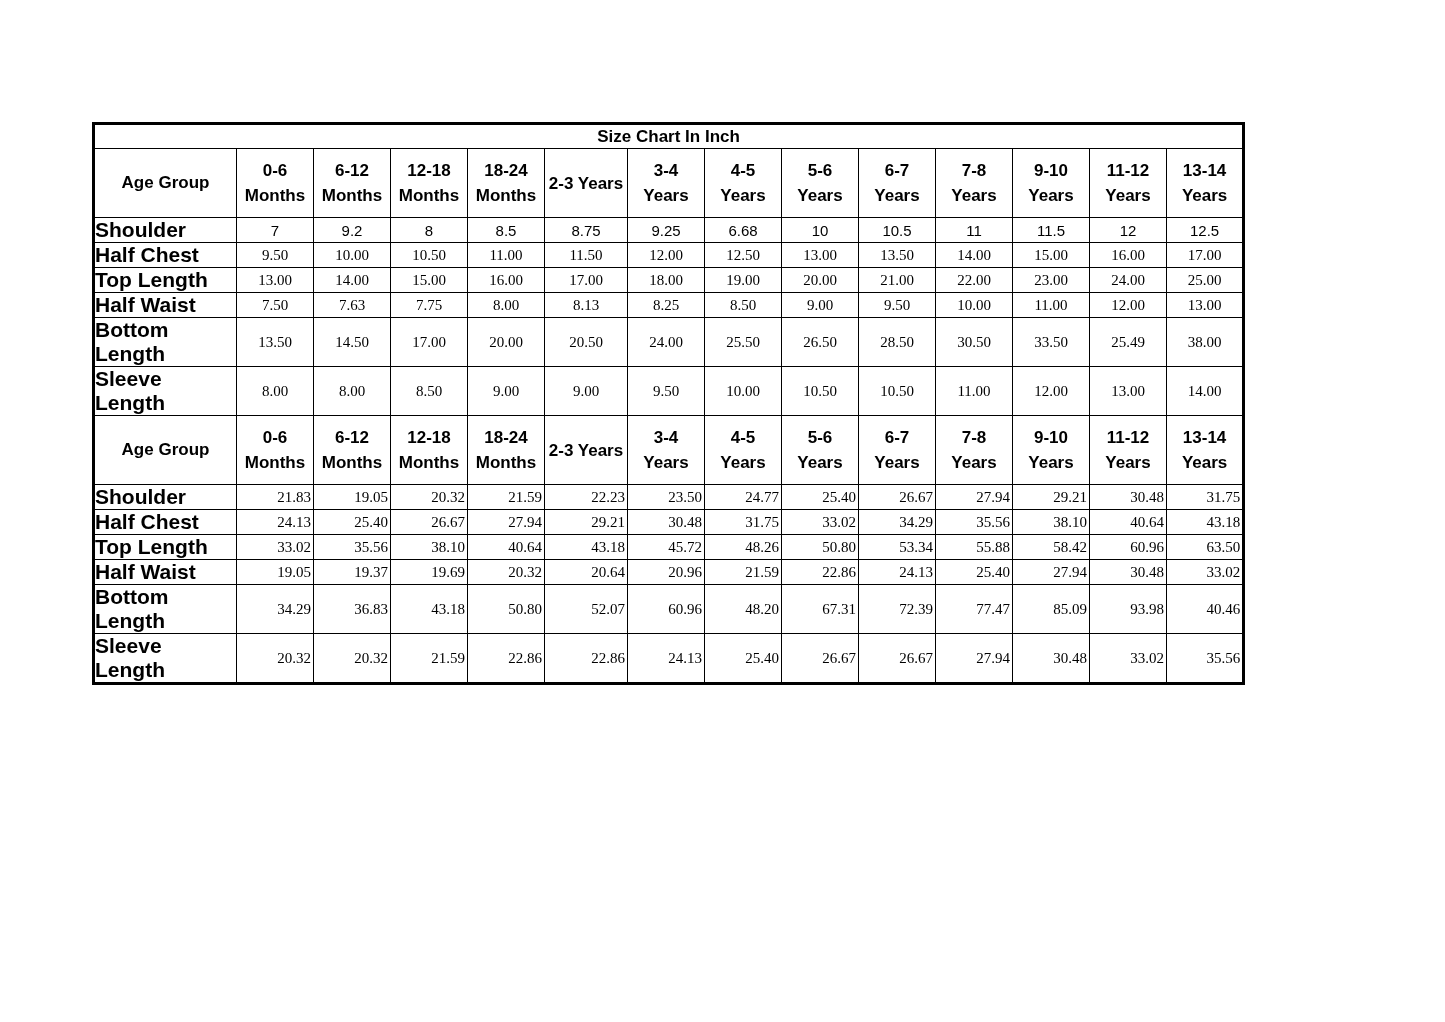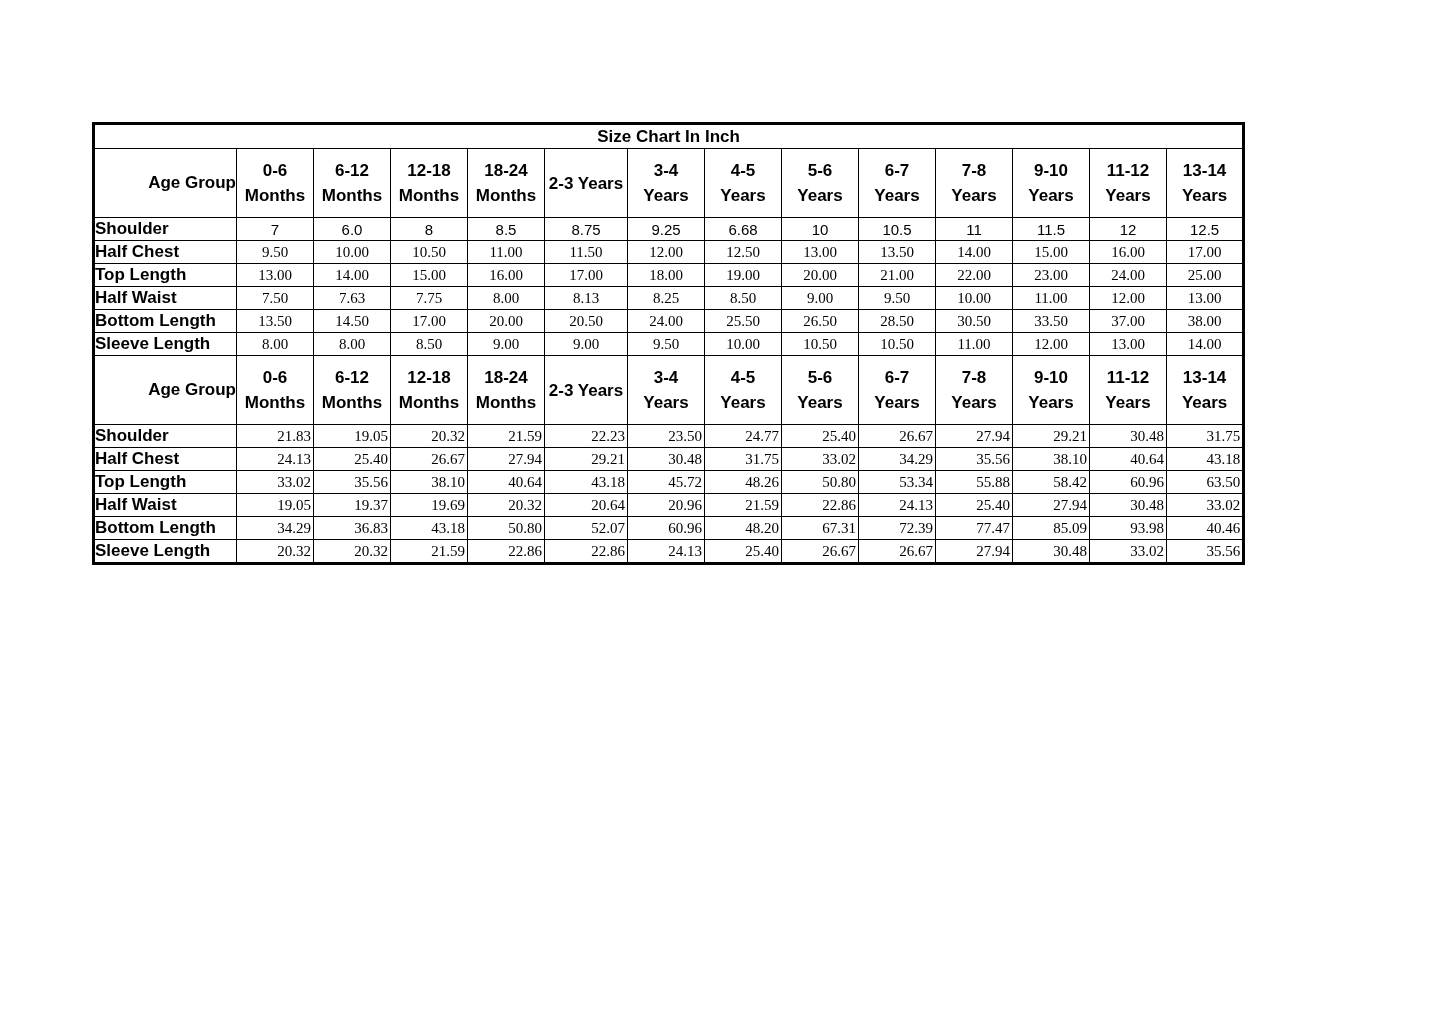--- a/index.html
+++ b/index.html
@@ -40,36 +40,36 @@
     font-weight: bold;
     font-size: 17px;
     text-align: center;
     height: 23px;
     font-family: "Liberation Sans", sans-serif;
   }
   td.corner-cell {
     border: 2px solid #000000;
     font-weight: bold;
     font-size: 17px;
-    text-align: right;
+    text-align: center;
     padding-left: 3px;
   }
   td.header-cell {
     border: 2px solid #000000;
     font-weight: bold;
     font-size: 17px;
     line-height: 25px;
     text-align: center;
     white-space: pre-line;
     height: 68px;
   }
   td.label-cell {
     border: 2px solid #000000;
     font-weight: bold;
-    font-size: 17px;
+    font-size: 21px;
     text-align: left;
     padding-left: 3px;
     height: 22px;
   }
   td.value-cell {
     font-family: "Liberation Serif", serif;
     font-size: 15px;
     text-align: center;
     height: 22px;
   }
@@ -131,21 +131,21 @@
           <td class="header-cell">9-10
 Years</td>
           <td class="header-cell">11-12
 Years</td>
           <td class="header-cell">13-14
 Years</td>
         </tr>
         <tr class="sec-inch row-sans">
           <td class="label-cell">Shoulder</td>
           <td class="value-cell">7</td>
-          <td class="value-cell">6.0</td>
+          <td class="value-cell">9.2</td>
           <td class="value-cell">8</td>
           <td class="value-cell">8.5</td>
           <td class="value-cell">8.75</td>
           <td class="value-cell">9.25</td>
           <td class="value-cell">6.68</td>
           <td class="value-cell">10</td>
           <td class="value-cell">10.5</td>
           <td class="value-cell">11</td>
           <td class="value-cell">11.5</td>
           <td class="value-cell">12</td>
@@ -205,21 +205,21 @@
           <td class="value-cell">14.50</td>
           <td class="value-cell">17.00</td>
           <td class="value-cell">20.00</td>
           <td class="value-cell">20.50</td>
           <td class="value-cell">24.00</td>
           <td class="value-cell">25.50</td>
           <td class="value-cell">26.50</td>
           <td class="value-cell">28.50</td>
           <td class="value-cell">30.50</td>
           <td class="value-cell">33.50</td>
-          <td class="value-cell">37.00</td>
+          <td class="value-cell">25.49</td>
           <td class="value-cell">38.00</td>
         </tr>
         <tr class="sec-inch">
           <td class="label-cell">Sleeve Length</td>
           <td class="value-cell">8.00</td>
           <td class="value-cell">8.00</td>
           <td class="value-cell">8.50</td>
           <td class="value-cell">9.00</td>
           <td class="value-cell">9.00</td>
           <td class="value-cell">9.50</td>

